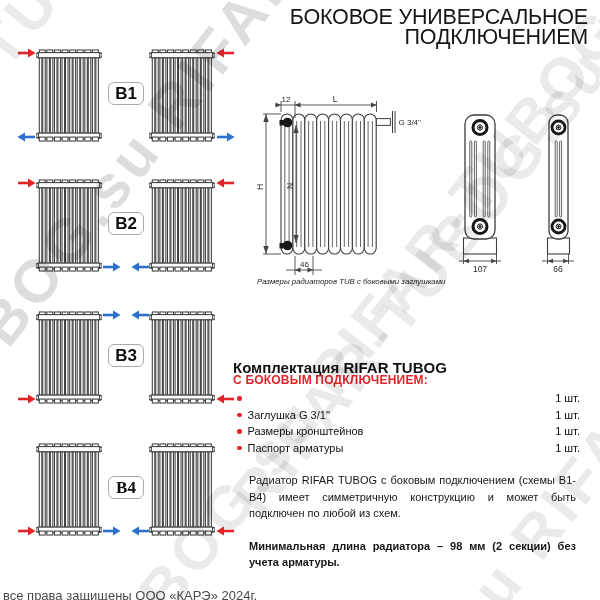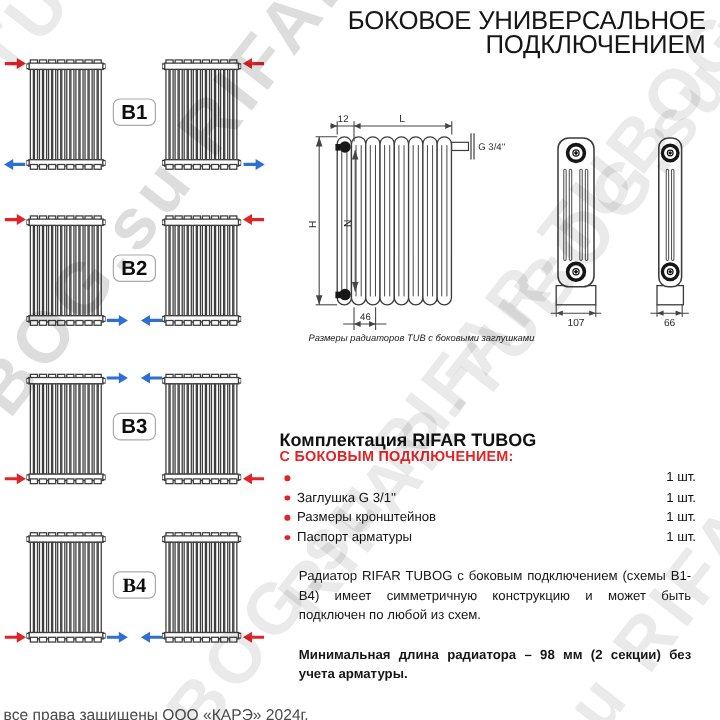--- a/index.html
+++ b/index.html
@@ -4,21 +4,21 @@
 <style>
   *{margin:0;padding:0;box-sizing:border-box}
   html,body{width:600px;height:600px}
   body{position:relative;overflow:hidden;background:#fff;font-family:"Liberation Sans",sans-serif;color:#111}
   .wm{position:absolute;font-weight:bold;font-size:60px;letter-spacing:5px;white-space:nowrap;
       transform:rotate(-52deg);transform-origin:0 50%;color:rgba(95,95,95,.13);z-index:3;
       pointer-events:none;mix-blend-mode:multiply}
   .wm.dark{color:rgba(85,85,85,.20)}
   .title{position:absolute;top:7px;right:12px;text-align:right;font-weight:normal;font-size:21.5px;
          line-height:20px;letter-spacing:-.2px;color:#161616;z-index:2}
-  .scheme-row{position:absolute;left:3px;width:218px;height:100px;z-index:1}
+  .scheme-row{position:absolute;left:17px;width:218px;height:100px;z-index:1}
   .rad{position:absolute;width:66px;height:95px;top:2px}
   .rad svg{width:100%;height:100%;display:block}
   .scheme-label{position:absolute;left:91px;top:36px;width:36px;height:23px;border:1.3px solid #a9a9a9;
       border-radius:6px;background:#fff;font-weight:bold;font-size:17px;display:flex;align-items:center;
       justify-content:center;color:#0d0d0d}
   .arrow{position:absolute;width:19px;height:12px;line-height:0}
   .tech{position:absolute;z-index:1}
   svg text{font-family:"Liberation Sans",sans-serif;fill:#2a2a2a}
   .cap{position:absolute;left:257px;top:277px;font-size:7.8px;font-style:italic;color:#222;
        white-space:nowrap;z-index:1}

